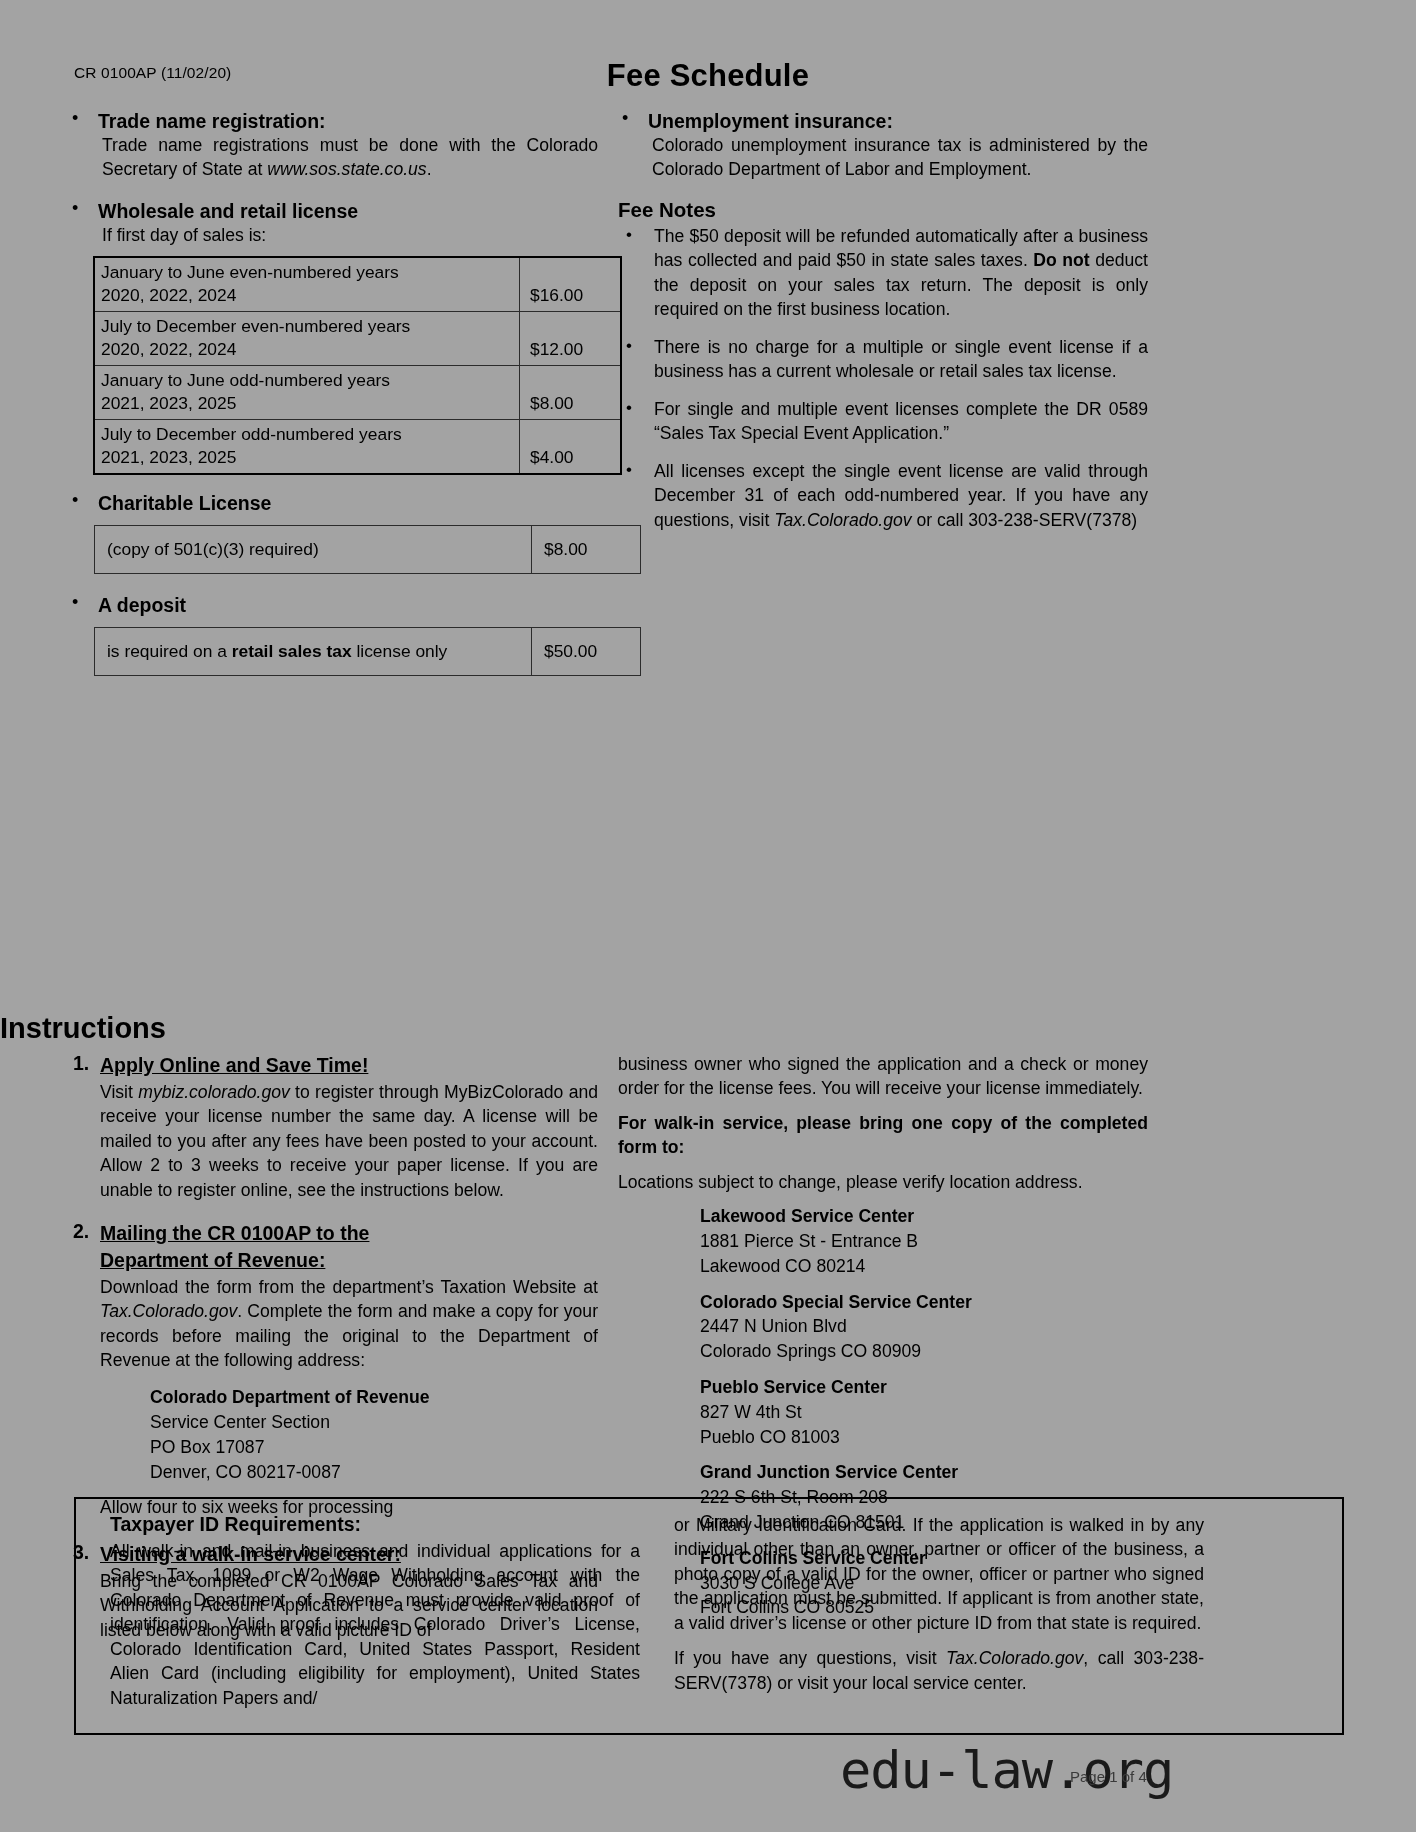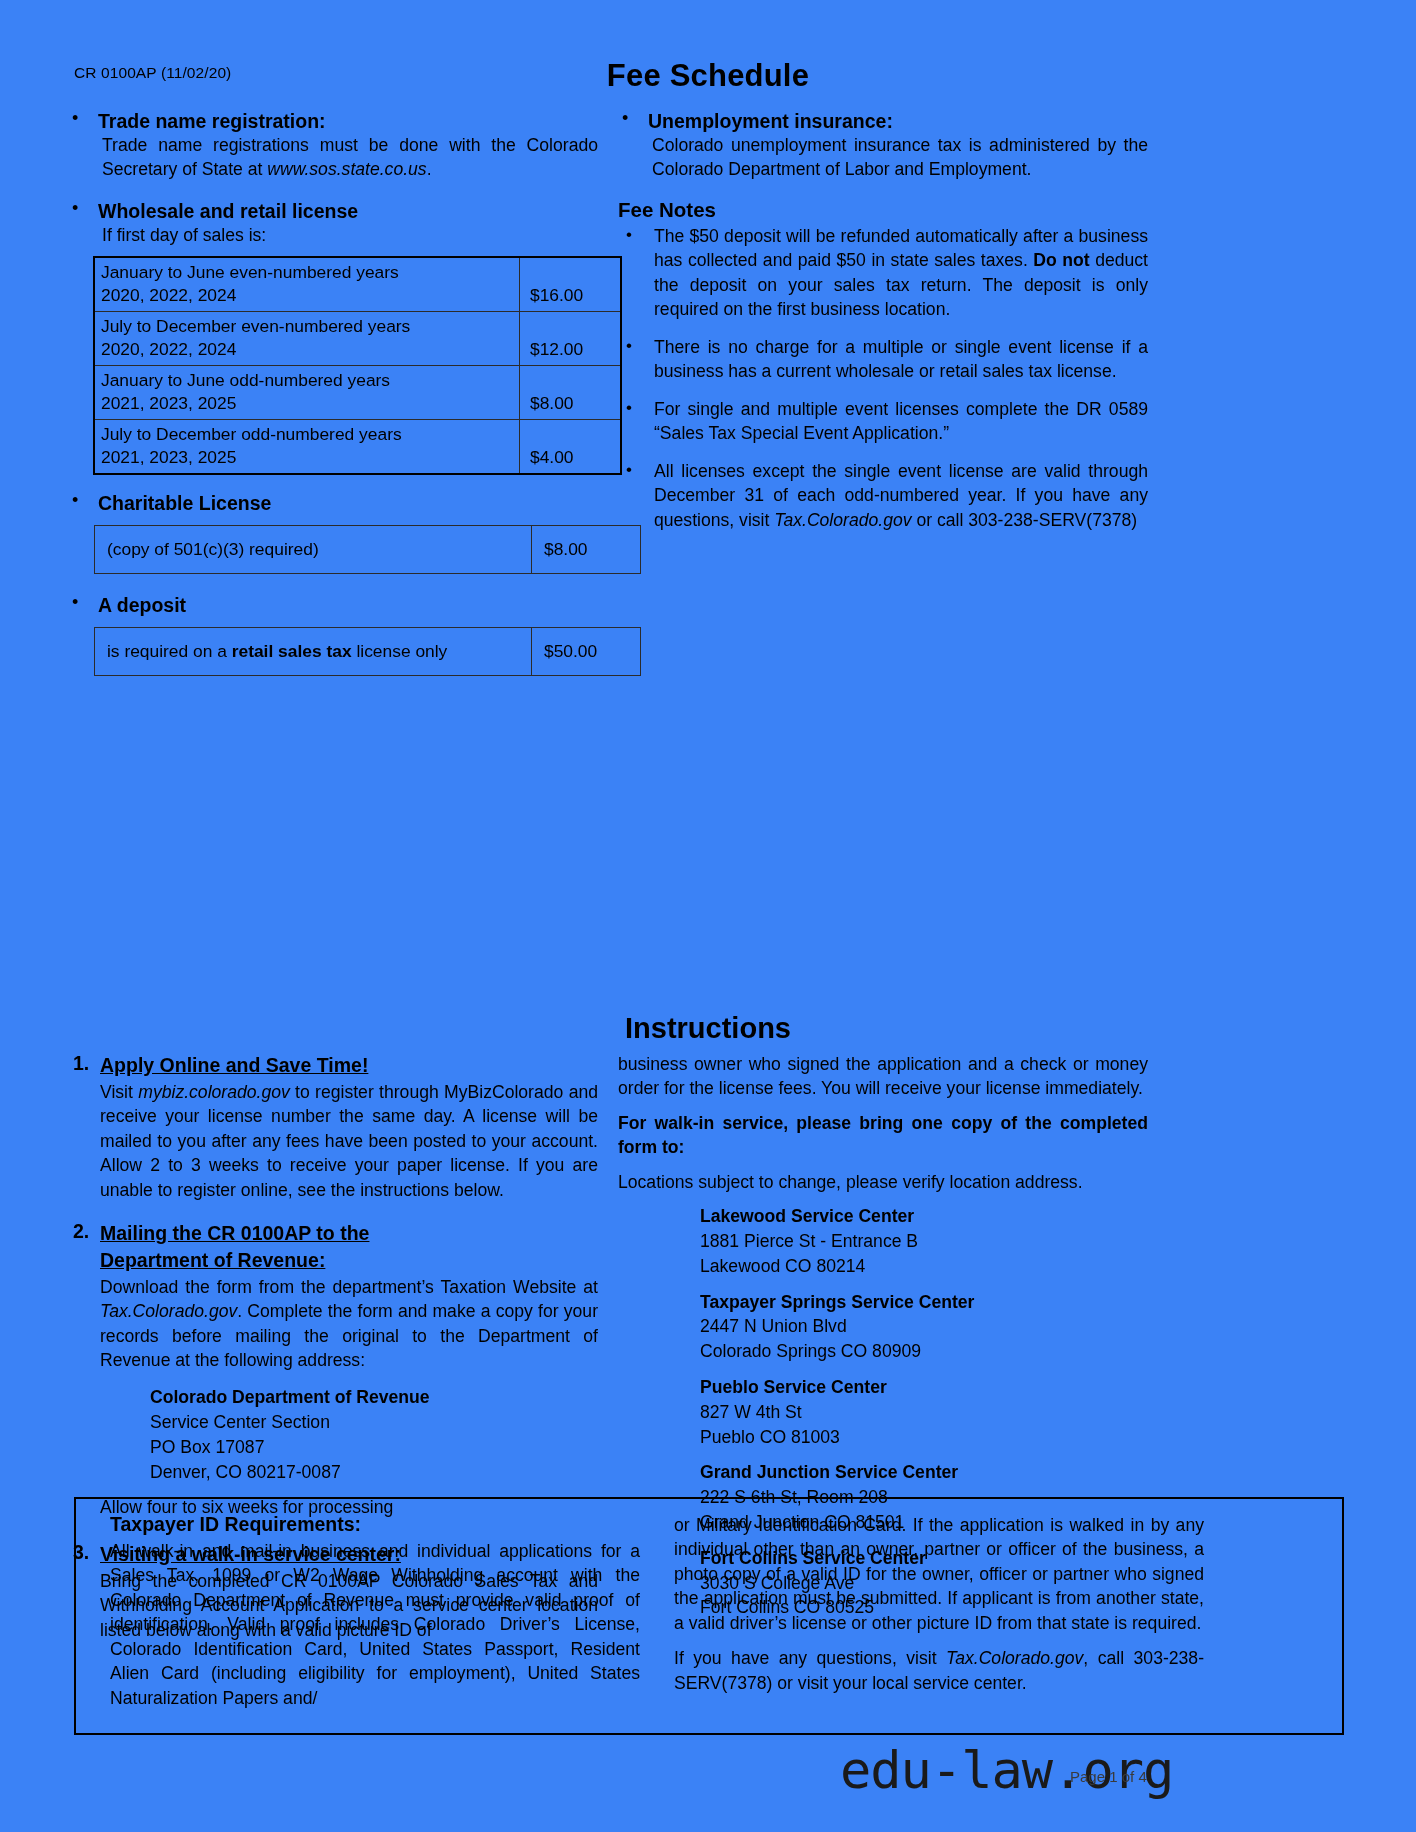--- a/index.html
+++ b/index.html
@@ -13,21 +13,21 @@
     position: relative;
     font-family: "Liberation Sans", sans-serif;
     color: #000000;
     overflow: hidden;
   }
   .page {
     position: absolute;
     left: 0; top: 0;
     width: 1416px;
     height: 1832px;
-    background: #3b82f6;
+    background: #a3a3a3;
   }
 
   
   .form-code {
     position: absolute;
     left: 74px;
     top: 64px;
     font-size: 15.5px;
     letter-spacing: .1px;
   }
@@ -36,21 +36,21 @@
     left: 0; right: 0;
     top: 58px;
     text-align: center;
     font-size: 31px;
     font-weight: bold;
     letter-spacing: .2px;
   }
   .section-title {
     position: absolute;
     left: 0; right: 0;
-    text-align: center;
+    text-align: left;
     font-size: 29px;
     font-weight: bold;
   }
 
   
   .col-left-fee {
     position: absolute;
     left: 68px;
     top: 108px;
     width: 530px;
@@ -411,21 +411,21 @@
     <div class="plain-para">business owner who signed the application and a check or money order for the license fees. You will receive your license immediately.</div>
     <div class="plain-para bold">For walk-in service, please bring one copy of the completed form to:</div>
     <div class="plain-para">Locations subject to change, please verify location address.</div>
 
     <div class="sc-block">
       <div class="scname">Lakewood Service Center</div>
       <div>1881 Pierce St - Entrance B</div>
       <div>Lakewood CO 80214</div>
     </div>
     <div class="sc-block">
-      <div class="scname">Taxpayer Springs Service Center</div>
+      <div class="scname">Colorado Special Service Center</div>
       <div>2447 N Union Blvd</div>
       <div>Colorado Springs CO 80909</div>
     </div>
     <div class="sc-block">
       <div class="scname">Pueblo Service Center</div>
       <div>827 W 4th St</div>
       <div>Pueblo CO 81003</div>
     </div>
     <div class="sc-block">
       <div class="scname">Grand Junction Service Center</div>

